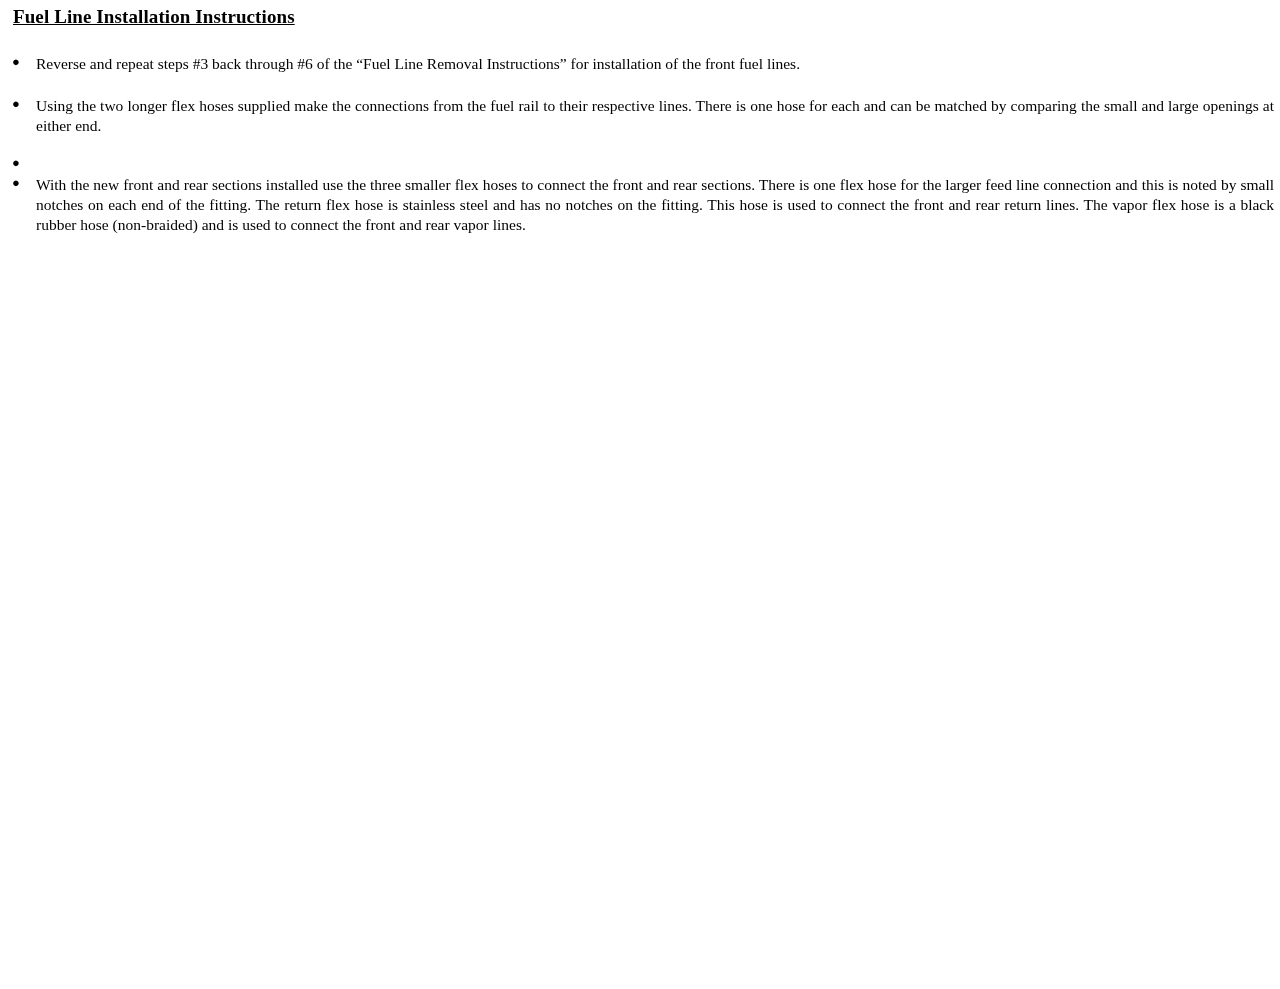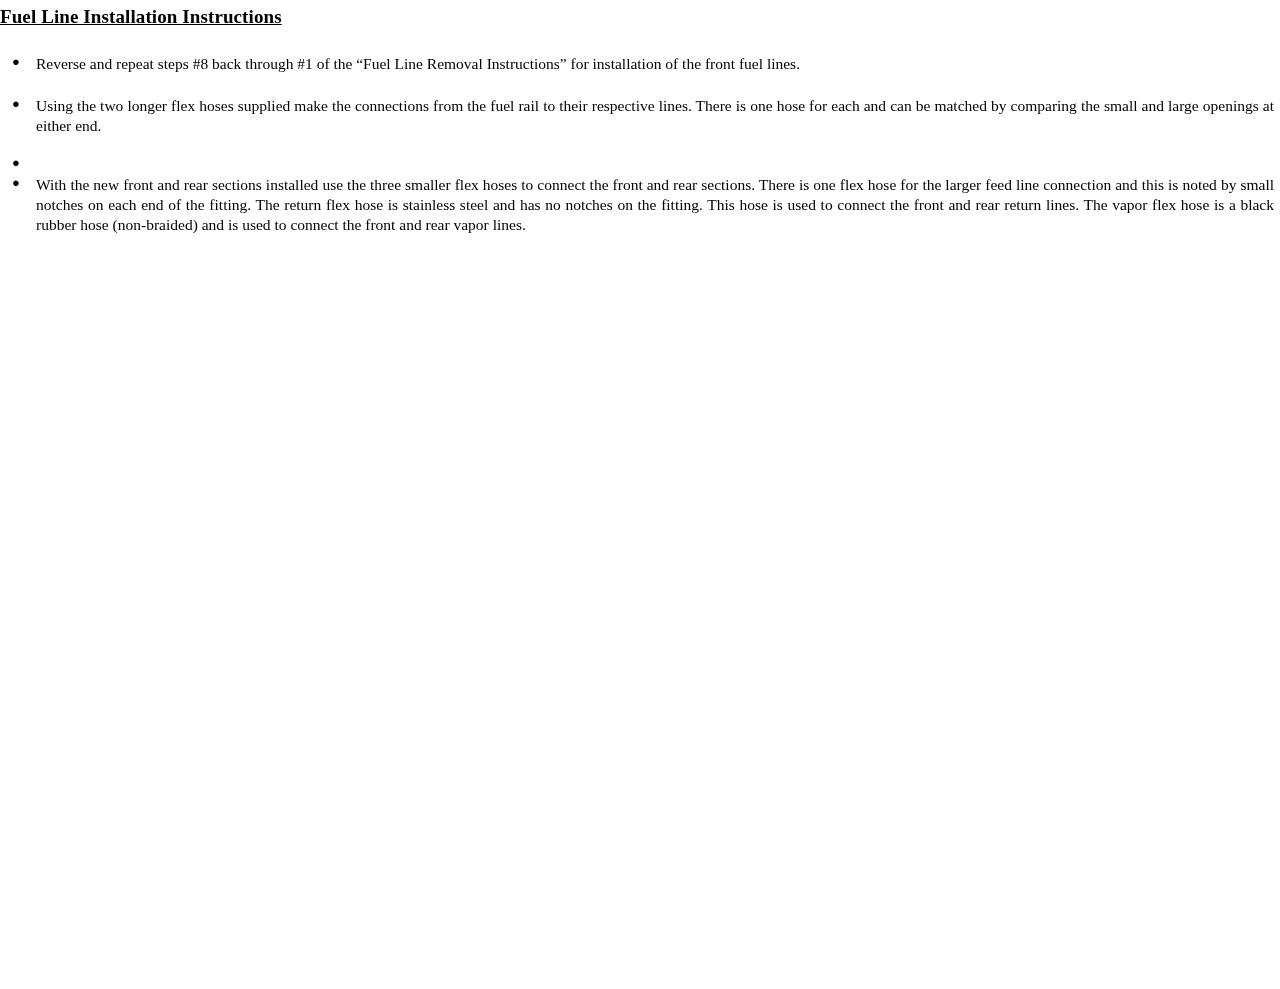--- a/index.html
+++ b/index.html
@@ -19,21 +19,21 @@
     width: 1280px;
     height: 989px;
     box-sizing: border-box;
     padding: 0;
   }
   .doc-title {
     font-family: "Liberation Serif", serif;
     font-size: 19px;
     font-weight: bold;
     text-decoration: underline;
-    margin: 6px 0 0 0;
+    margin: 6px 0 0 13px;
     letter-spacing: 0.1px;
   }
   .bullet-list {
     margin: 0;
     padding: 0;
     list-style: none;
   }
   .bullet-item {
     position: relative;
     margin: 0 0 0 0;
@@ -60,21 +60,21 @@
 <div class="page">
 
   <h1 class="doc-title">Fuel Line Installation Instructions</h1>
 
   <div class="first-gap"></div>
 
   <ul class="bullet-list">
 
     <li class="bullet-item">
       <span class="marker">●</span>
-      <span>Reverse and repeat steps #8 back through #1 of the “Fuel Line Removal Instructions” for installation of the front fuel lines.</span>
+      <span>Reverse and repeat steps #3 back through #6 of the “Fuel Line Removal Instructions” for installation of the front fuel lines.</span>
     </li>
 
     <div class="spacer-sm"></div>
 
     <li class="bullet-item">
       <span class="marker">●</span>
       <span>Using the two longer flex hoses supplied make the connections from the fuel rail to their respective lines. There is one hose for each and can be matched by comparing the small and large openings at either end.</span>
     </li>
 
     <div class="spacer-md"></div>

